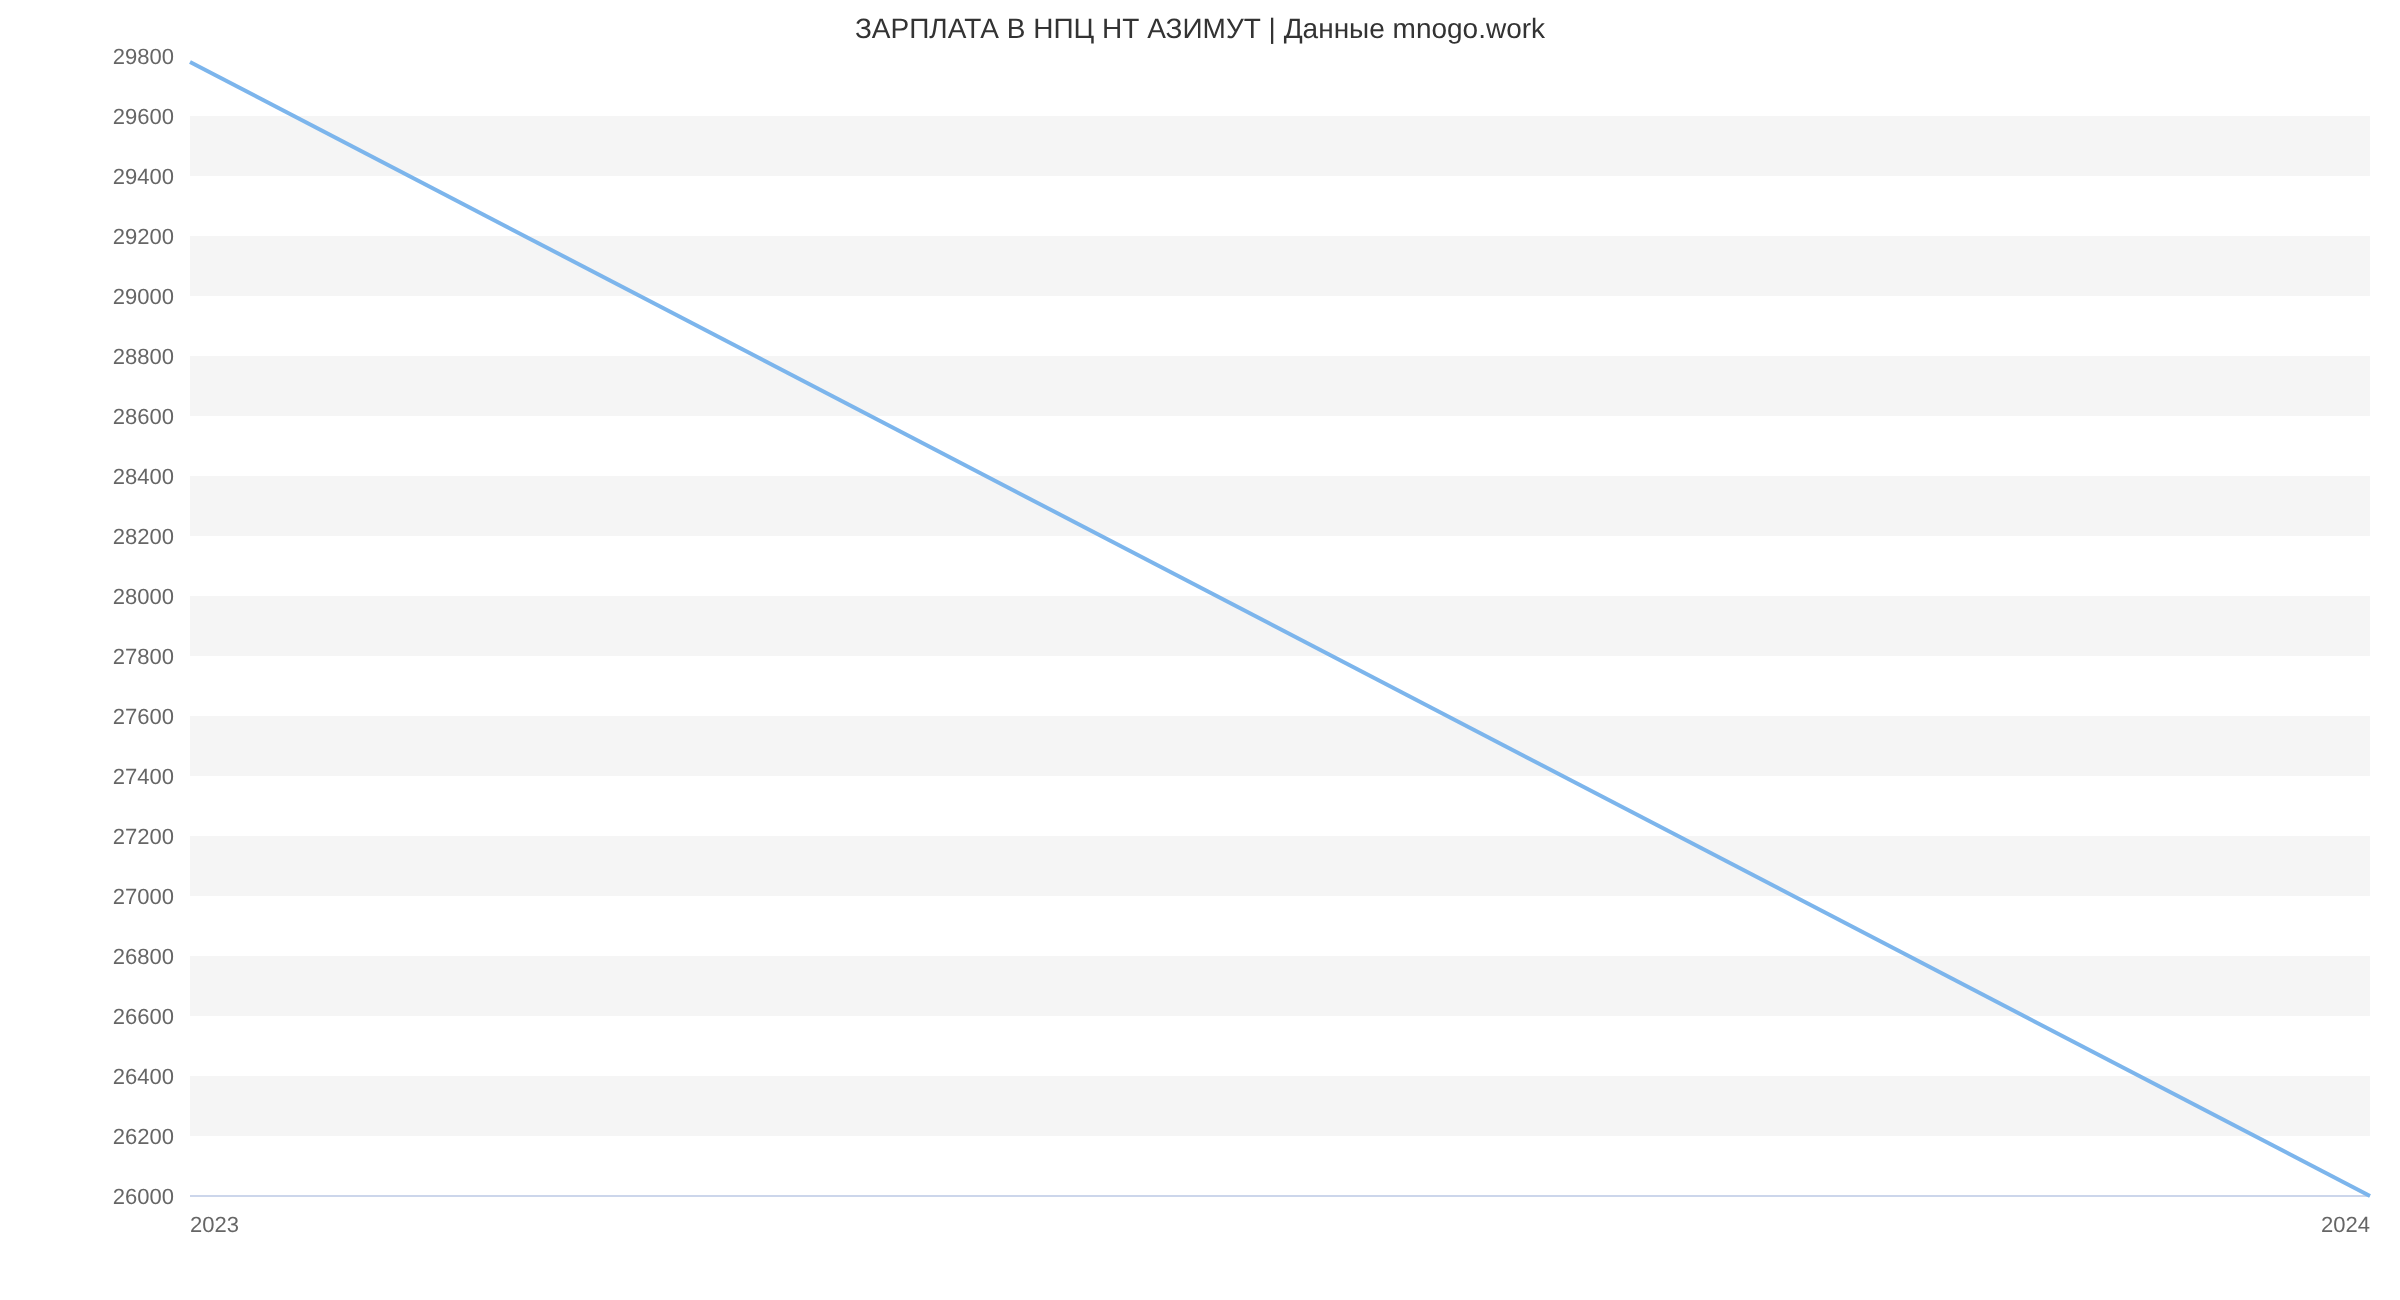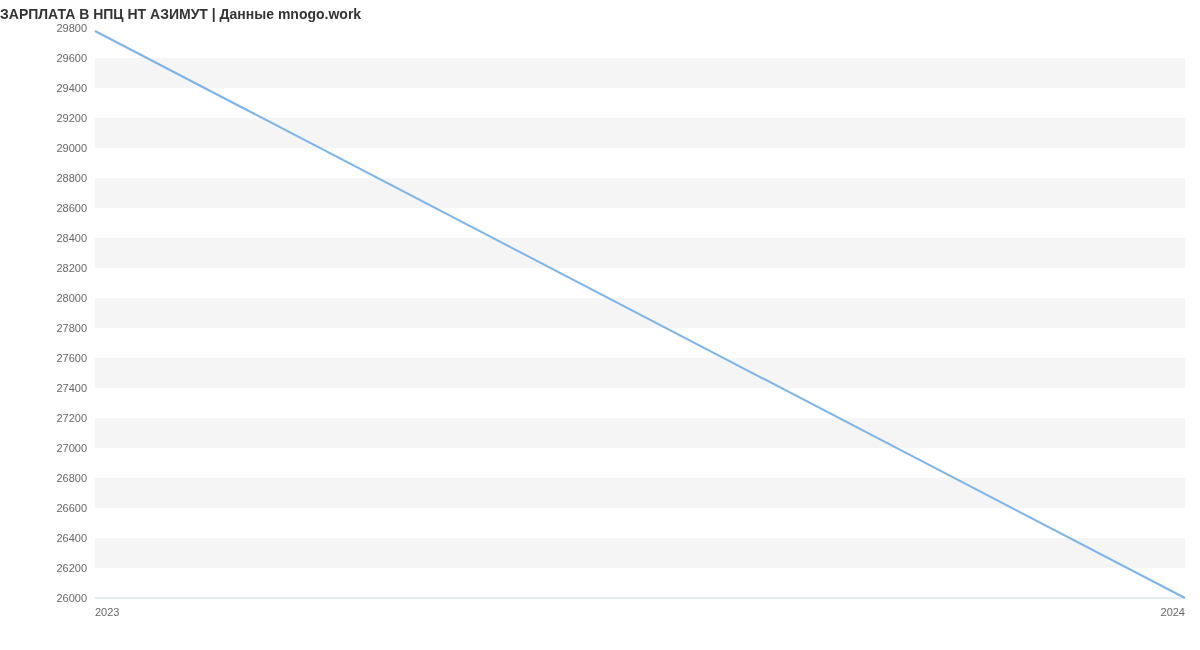--- a/index.html
+++ b/index.html
@@ -5,22 +5,23 @@
   html, body {
     margin: 0;
     padding: 0;
     width: 1200px;
     height: 650px;
     background: #ffffff;
     font-family: Arial, Helvetica, sans-serif;
     color: #333;
   }
   .title {
+    text-align: center;
     font-size: 14px;
-    font-weight: 700;
+    font-weight: 400;
     color: #333;
     padding-top: 6px;
   }
   .chart-wrap {
     position: relative;
     width: 1200px;
     height: 630px;
   }
   svg { display: block; }
   .grid-band {

